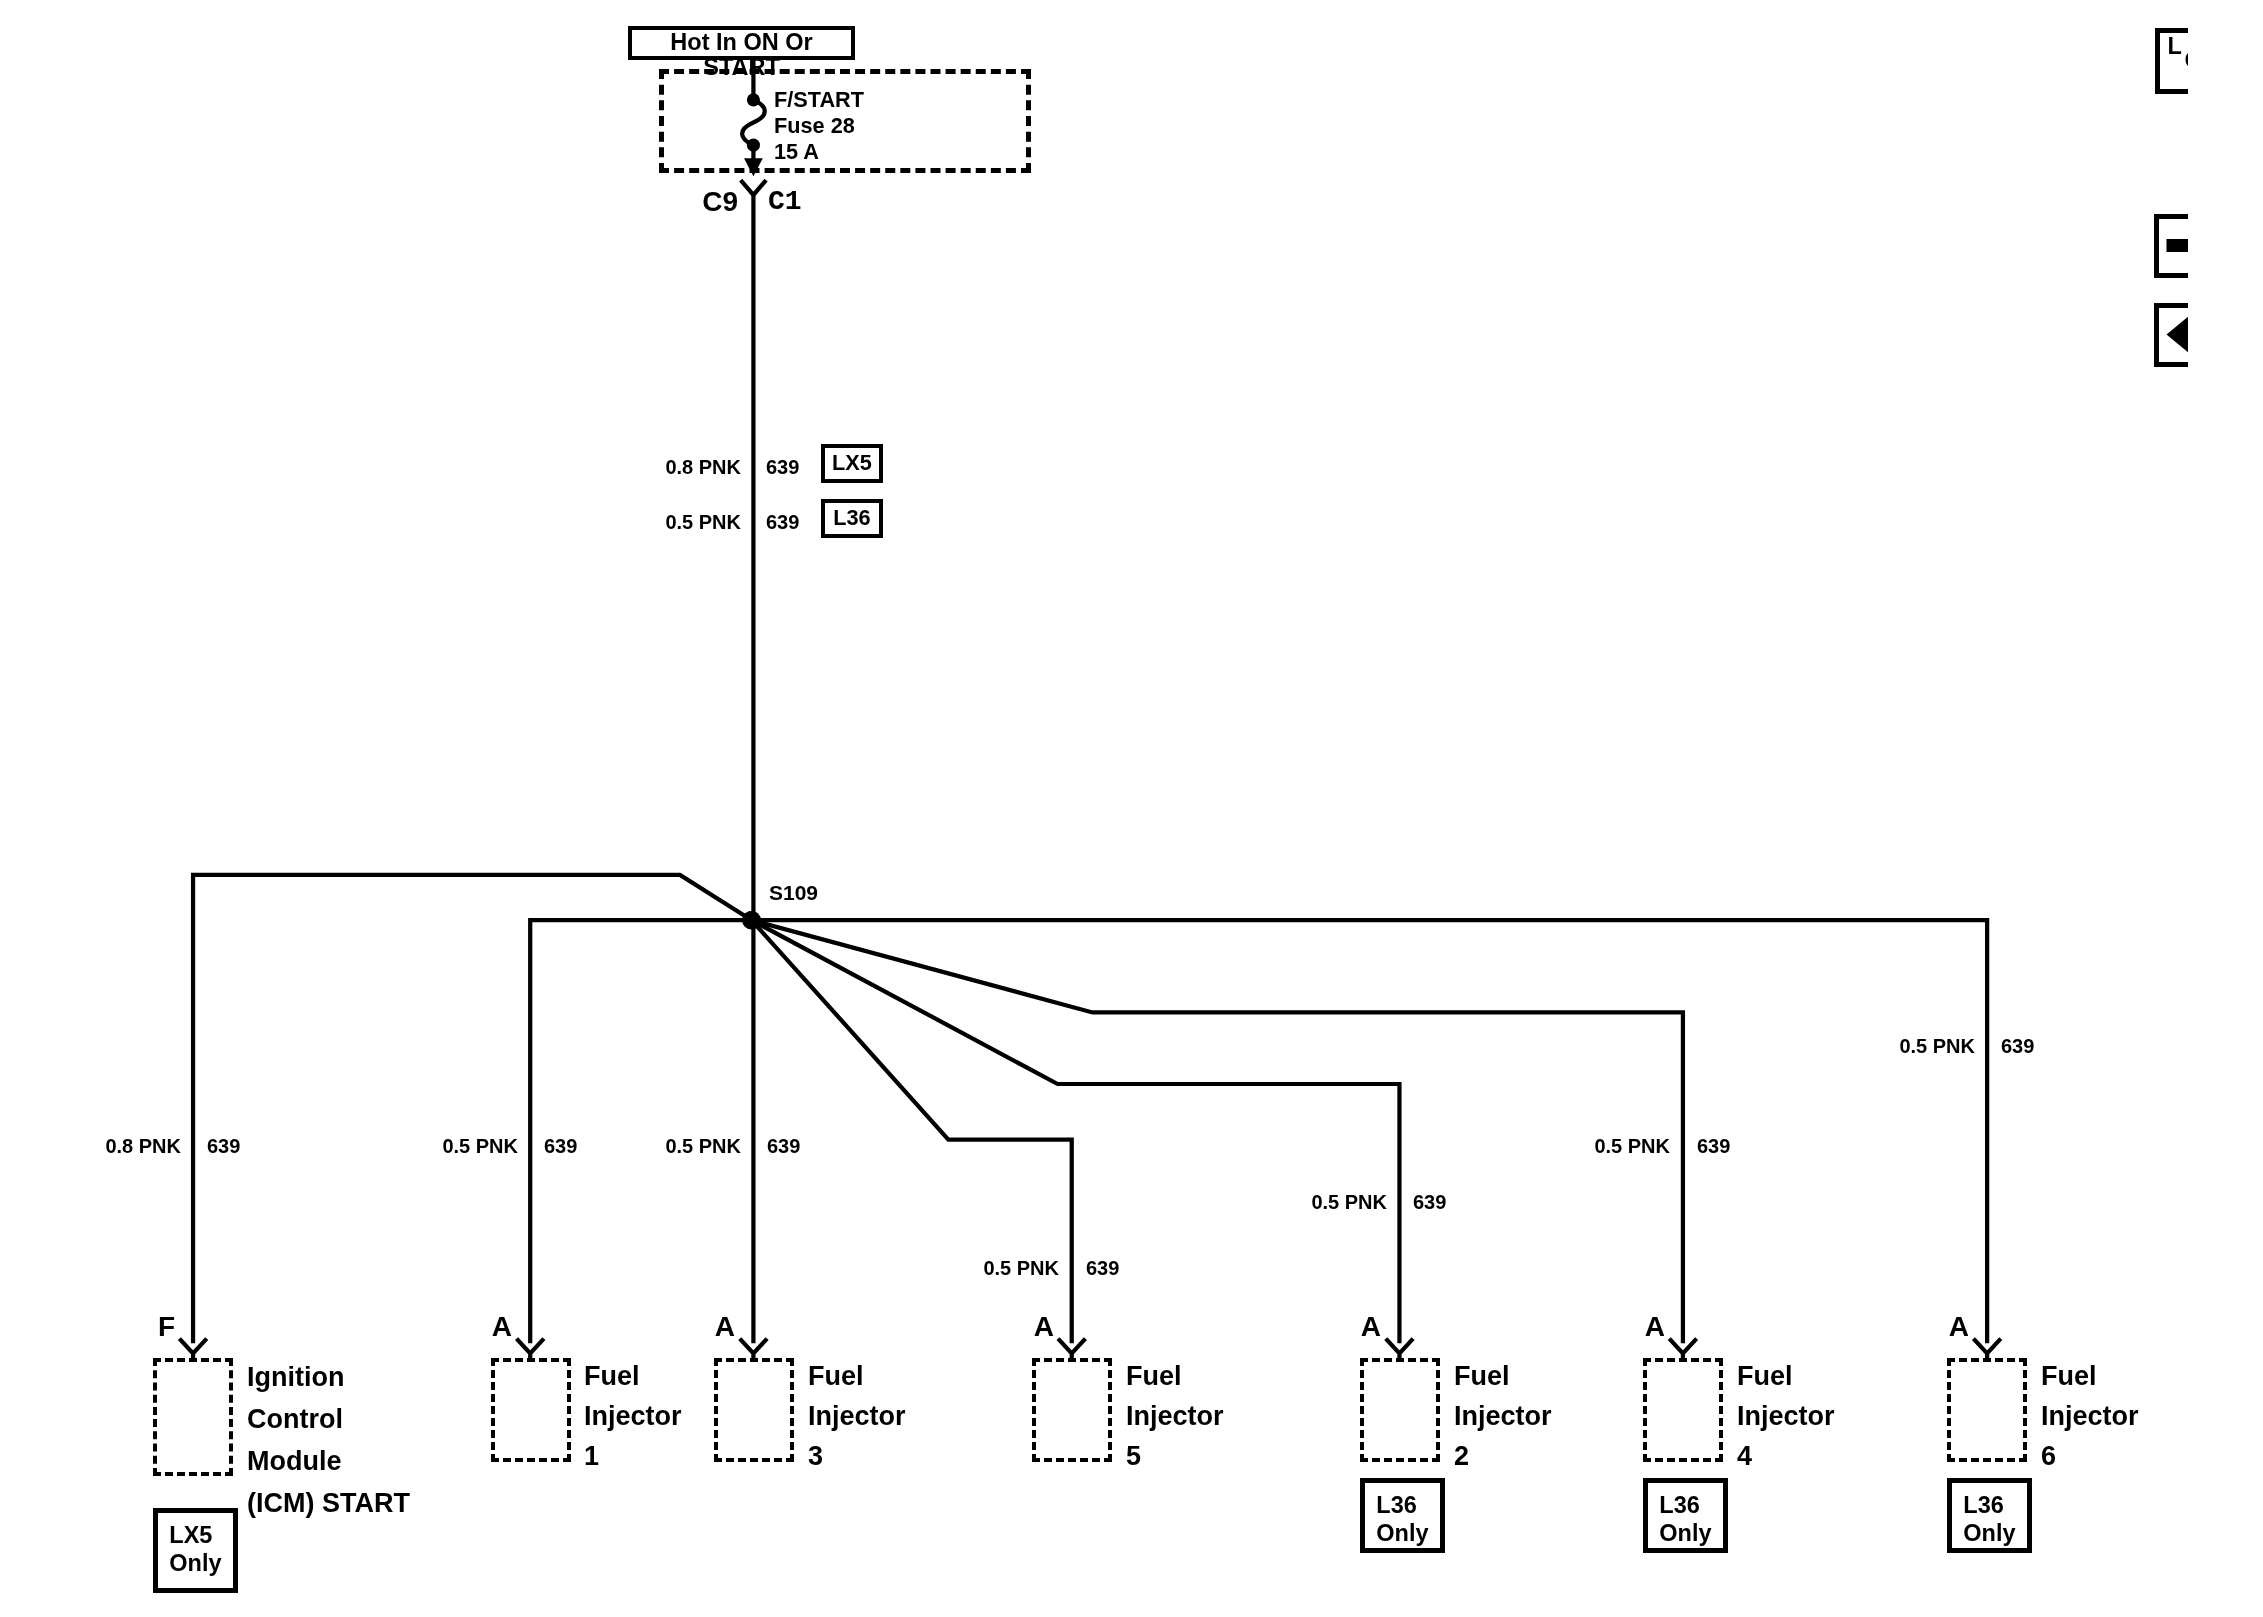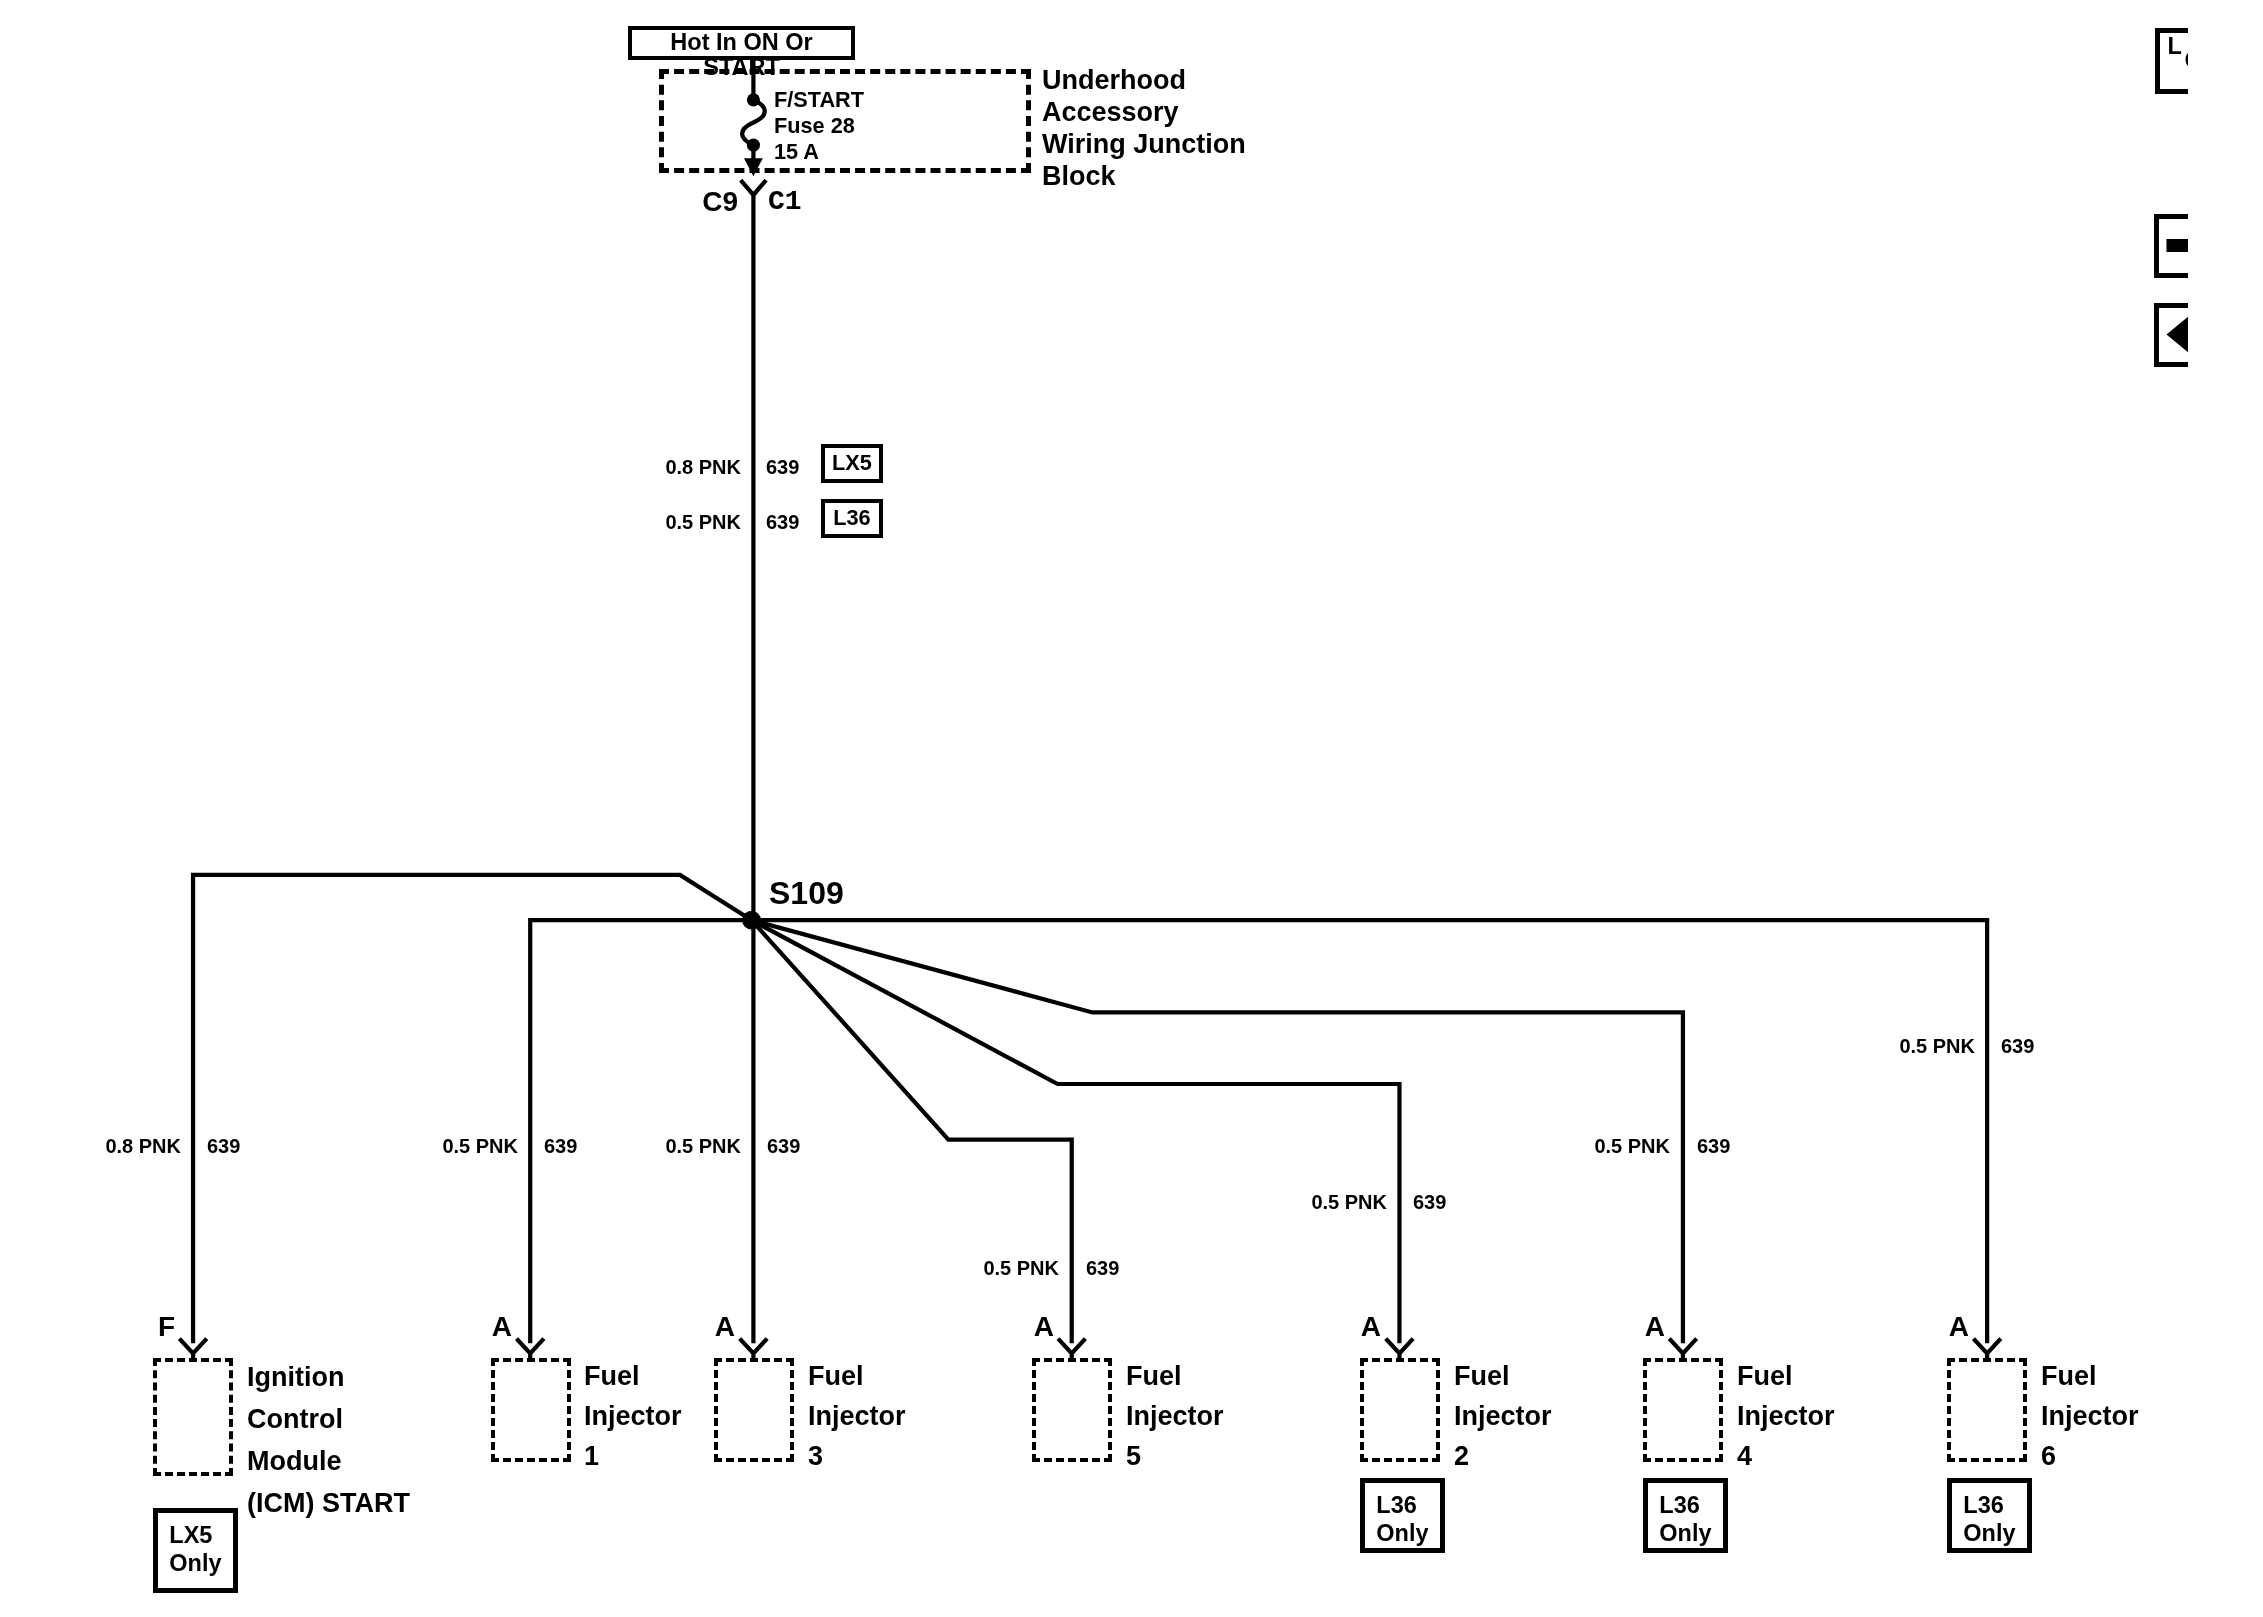--- a/index.html
+++ b/index.html
@@ -73,39 +73,33 @@
   <div class="solid-box" style="left:628px;top:26px;width:227px;height:34px;font-size:23.5px;line-height:25.4px;">Hot In ON Or START</div>
 
   <div class="dash-box" style="left:659px;top:69px;width:372px;height:104px;"></div>
 
   <div class="lbl small" style="left:774px;top:87px;">
     <div>F/START</div>
     <div>Fuse 28</div>
     <div>15 A</div>
   </div>
 
-  <div class="lbl" style="left:1042px;top:64px;font-size:27px;line-height:32px;">
-    <div>Underhood</div>
-    <div>Accessory</div>
-    <div>Wiring Junction</div>
-    <div>Block</div>
-  </div>
 
   <div class="lbl big ra" style="left:738px;top:188px;">C9</div>
   <div class="lbl big" style="left:768px;top:188px;font-family:Liberation Mono, monospace;">C1</div>
 
   <div class="lbl ra" style="left:741px;top:453px;">0.8 PNK</div>
   <div class="lbl" style="left:766px;top:453px;">639</div>
   <div class="tag-box" style="left:821px;top:444px;">LX5</div>
 
   <div class="lbl ra" style="left:741px;top:508px;">0.5 PNK</div>
   <div class="lbl" style="left:766px;top:508px;">639</div>
   <div class="tag-box" style="left:821px;top:499px;">L36</div>
 
-  <div class="lbl" style="left:769px;top:879px;font-size:32px;">S109</div>
+  <div class="lbl" style="left:769px;top:879px;font-size:21px;">S109</div>
 
   <div class="lbl ra" style="left:181px;top:1132px;">0.8 PNK</div>
   <div class="lbl" style="left:207px;top:1132px;">639</div>
   <div class="lbl big ra" style="left:175px;top:1313px;">F</div>
   <div class="comp-box" style="left:153px;top:1358px;height:118px;"></div>
   <div class="comp-name four" style="left:247px;top:1356px;">
     <div>Ignition</div>
     <div>Control</div>
     <div>Module</div>
     <div>(ICM) START</div>

